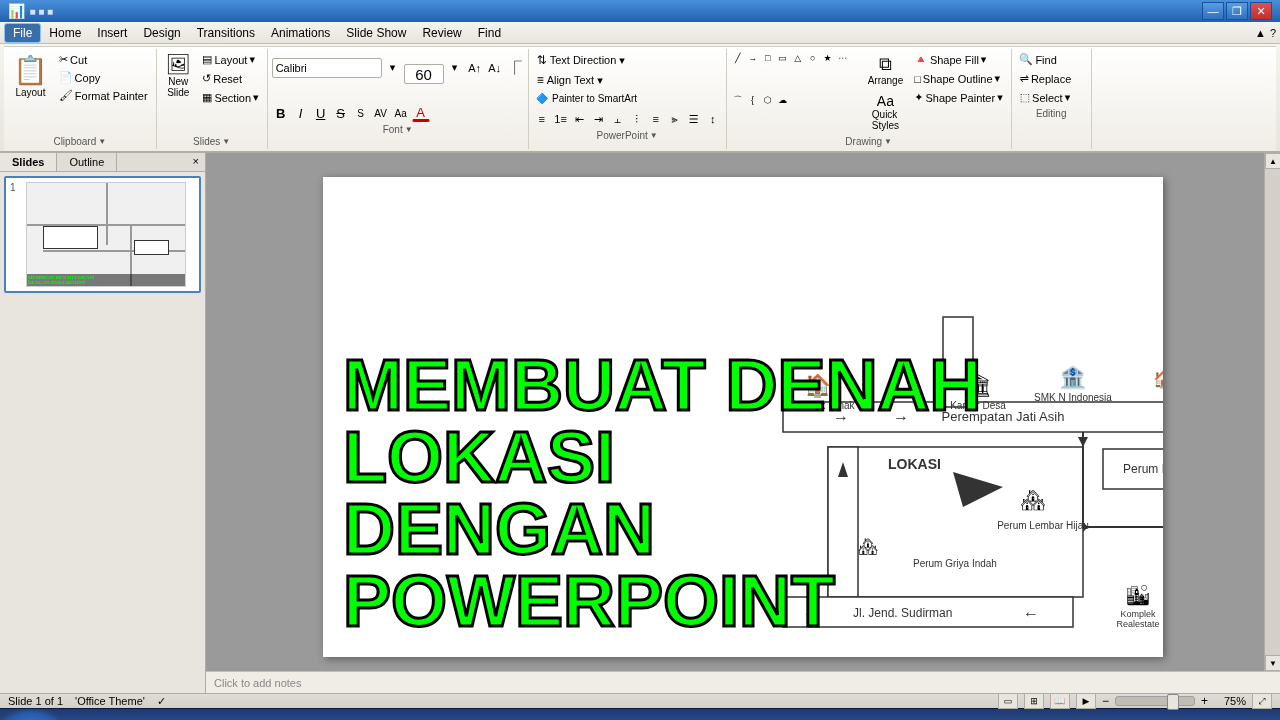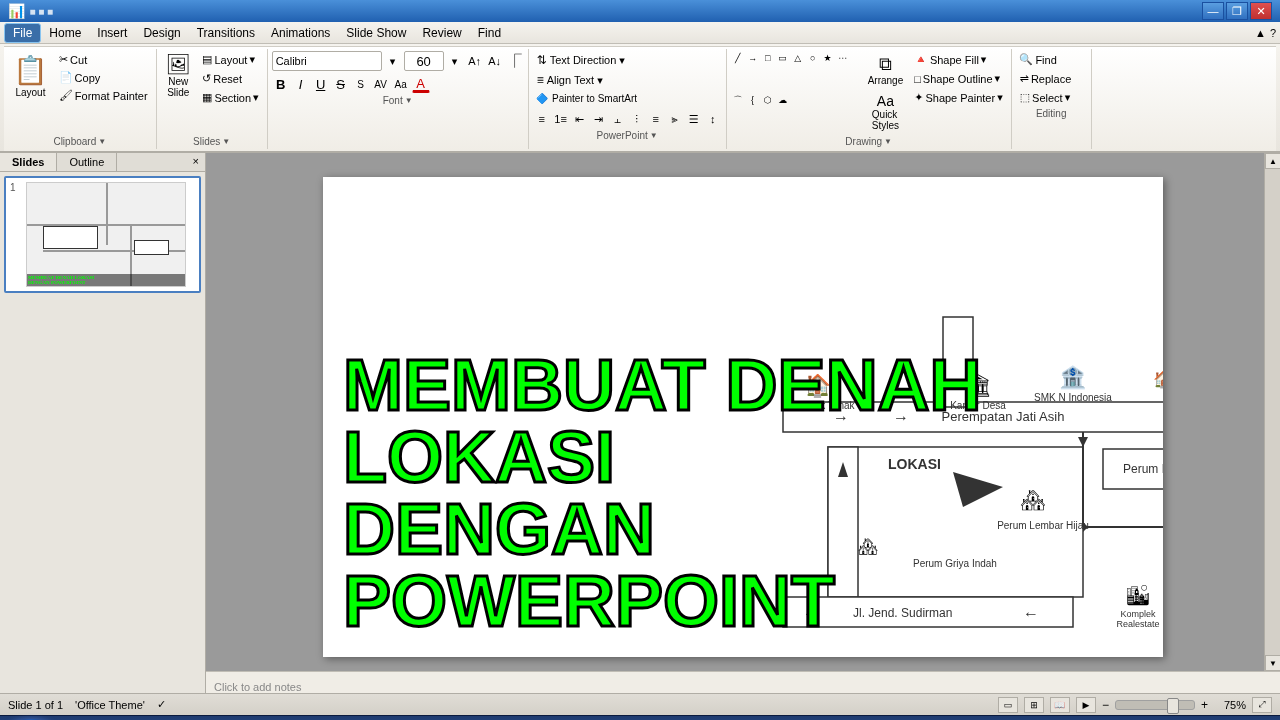--- a/index.html
+++ b/index.html
@@ -118,29 +118,29 @@
       padding: 2px 4px;
       cursor: pointer;
       border: 1px solid transparent;
       border-radius: 2px;
       min-width: 42px;
     }
     .clipboard-right { display: flex; flex-direction: column; gap: 1px; }
 
     
     .font-group { min-width: 180px; }
-    .font-controls { display: flex; flex-direction: column; gap: 4px; width: 100%; }
+    .font-controls { display: flex; flex-direction: column; gap: 20px; width: 100%; }
     .font-row { display: flex; align-items: center; gap: 2px; }
     .font-name-box {
       width: 110px; height: 20px; border: 1px solid #b0ada5;
       background: white; font-size: 11px; padding: 1px 3px; border-radius: 2px;
     }
     .font-size-box {
       width: 40px; height: 20px; border: 1px solid #b0ada5;
-      background: white; font-size: 13px; padding: 1px 3px; border-radius: 2px; text-align: center;
+      background: white; font-size: 15px; padding: 1px 3px; border-radius: 2px; text-align: center; margin-top: 13px;
     }
     .small-icon-btn {
       width: 18px; height: 18px; display: flex; align-items: center; justify-content: center;
       border: 1px solid transparent; border-radius: 2px; cursor: pointer; font-size: 11px;
     }
 
     
     .paragraph-group { min-width: 160px; }
 
     
@@ -270,21 +270,21 @@
       color: #00ff00;
       -webkit-text-stroke: 3px black;
       text-stroke: 3px black;
       line-height: 1;
       display: block;
       font-family: Arial Black, sans-serif;
     }
 
     
     .status-bar {
-      height: 22px;
+      height: 15px;
       background: linear-gradient(to bottom, #e0ddd6, #d4d0c8);
       border-top: 1px solid #b0ada5;
       display: flex;
       align-items: center;
       justify-content: space-between;
       padding: 0 8px;
       font-size: 11px;
     }
     .status-left { display: flex; align-items: center; gap: 12px; }
     .status-right { display: flex; align-items: center; gap: 6px; }
@@ -669,21 +669,21 @@
           <polygon points="760,270 755,260 765,260" fill="#333"></polygon>
         </svg>
 
         <div class="overlay-text">
           <span class="overlay-line1">MEMBUAT DENAH LOKASI</span>
           <span class="overlay-line2">DENGAN POWERPOINT</span>
         </div>
       </div>
     </div>
 
-    <div style="height:22px;background:#f0ede6;border-top:1px solid #c0bdb5;display:flex;align-items:flex-end;padding:0 8px;">
+    <div style="height:22px;background:#f0ede6;border-top:1px solid #c0bdb5;display:flex;align-items:center;padding:0 8px;">
       <span style="font-size:11px;color:#888;">Click to add notes</span>
     </div>
   </div>
 </div>
 
 <div class="status-bar">
   <div class="status-left">
     <span>Slide 1 of 1</span>
     <span>'Office Theme'</span>
     <span style="cursor:pointer;">✓</span>

